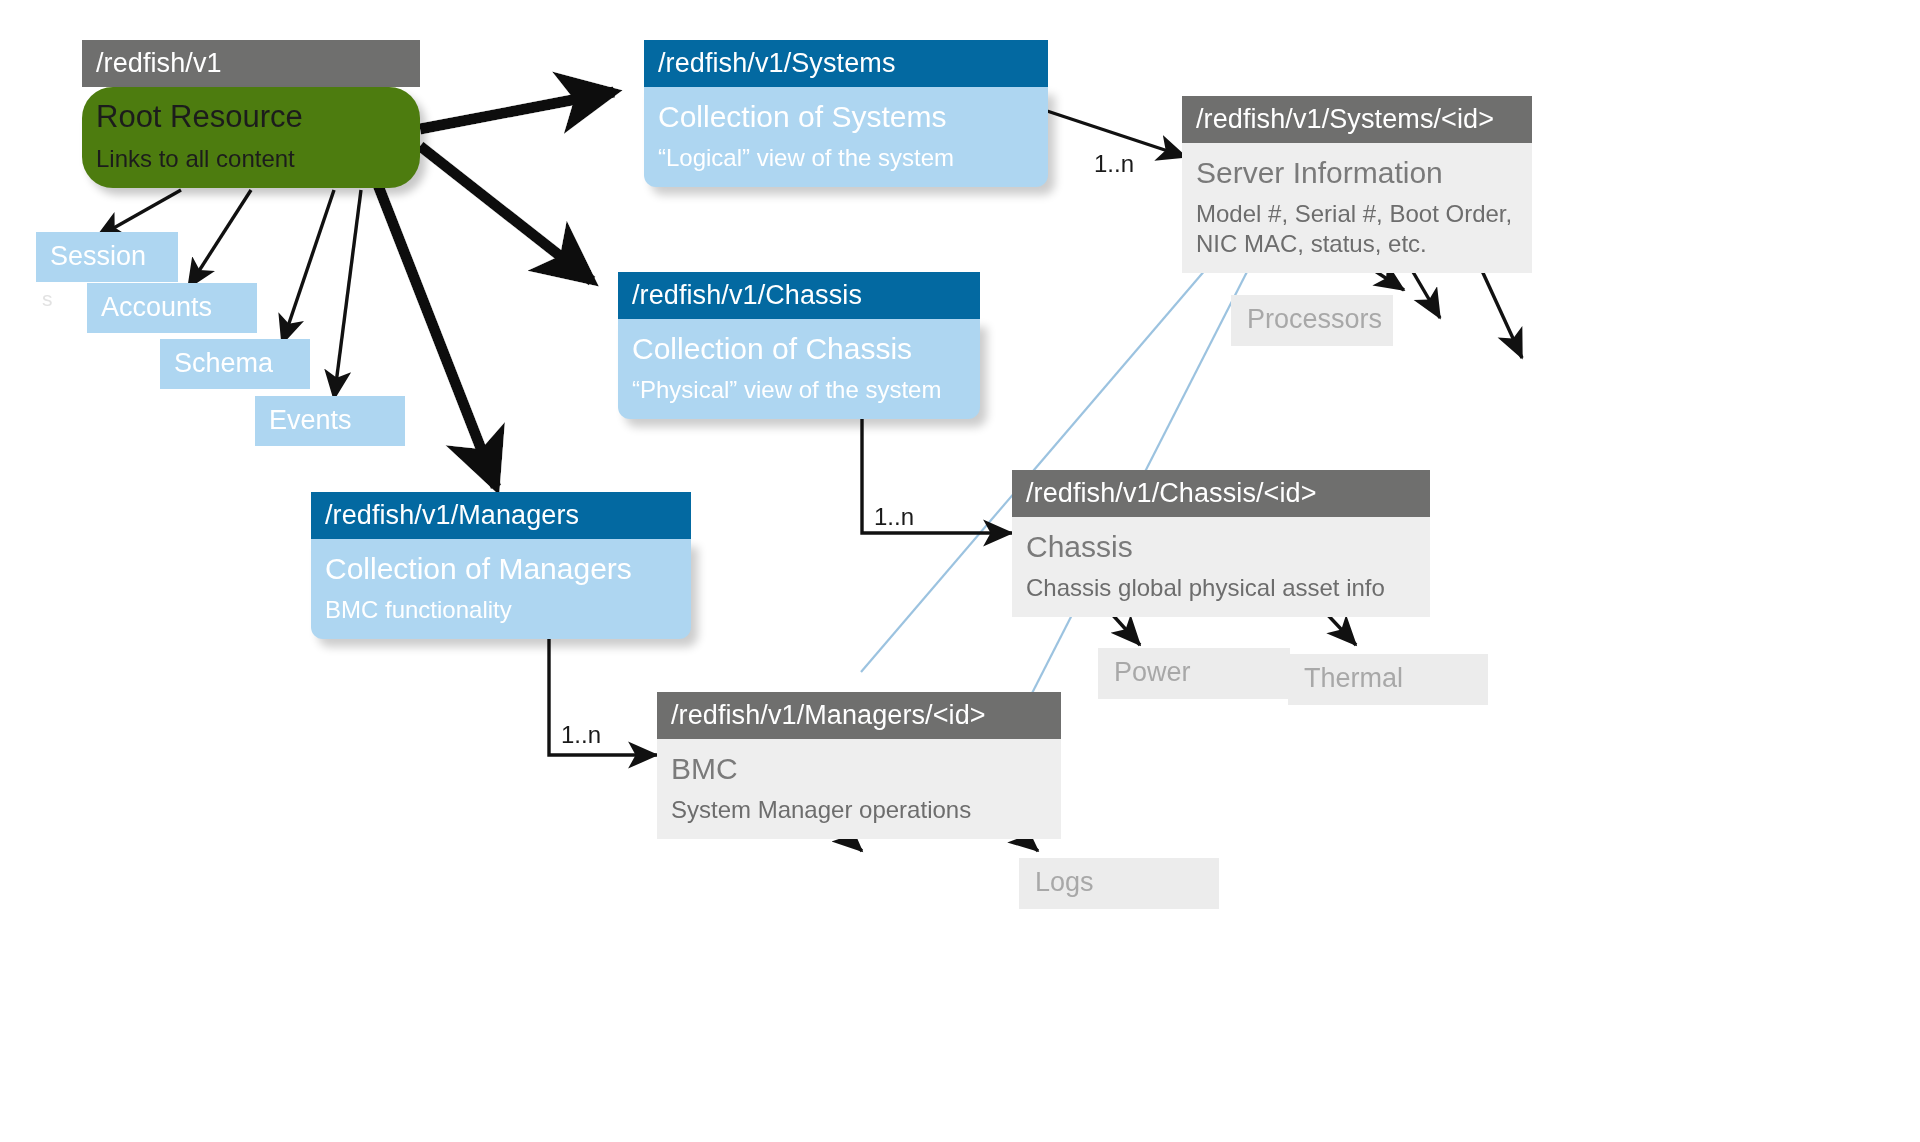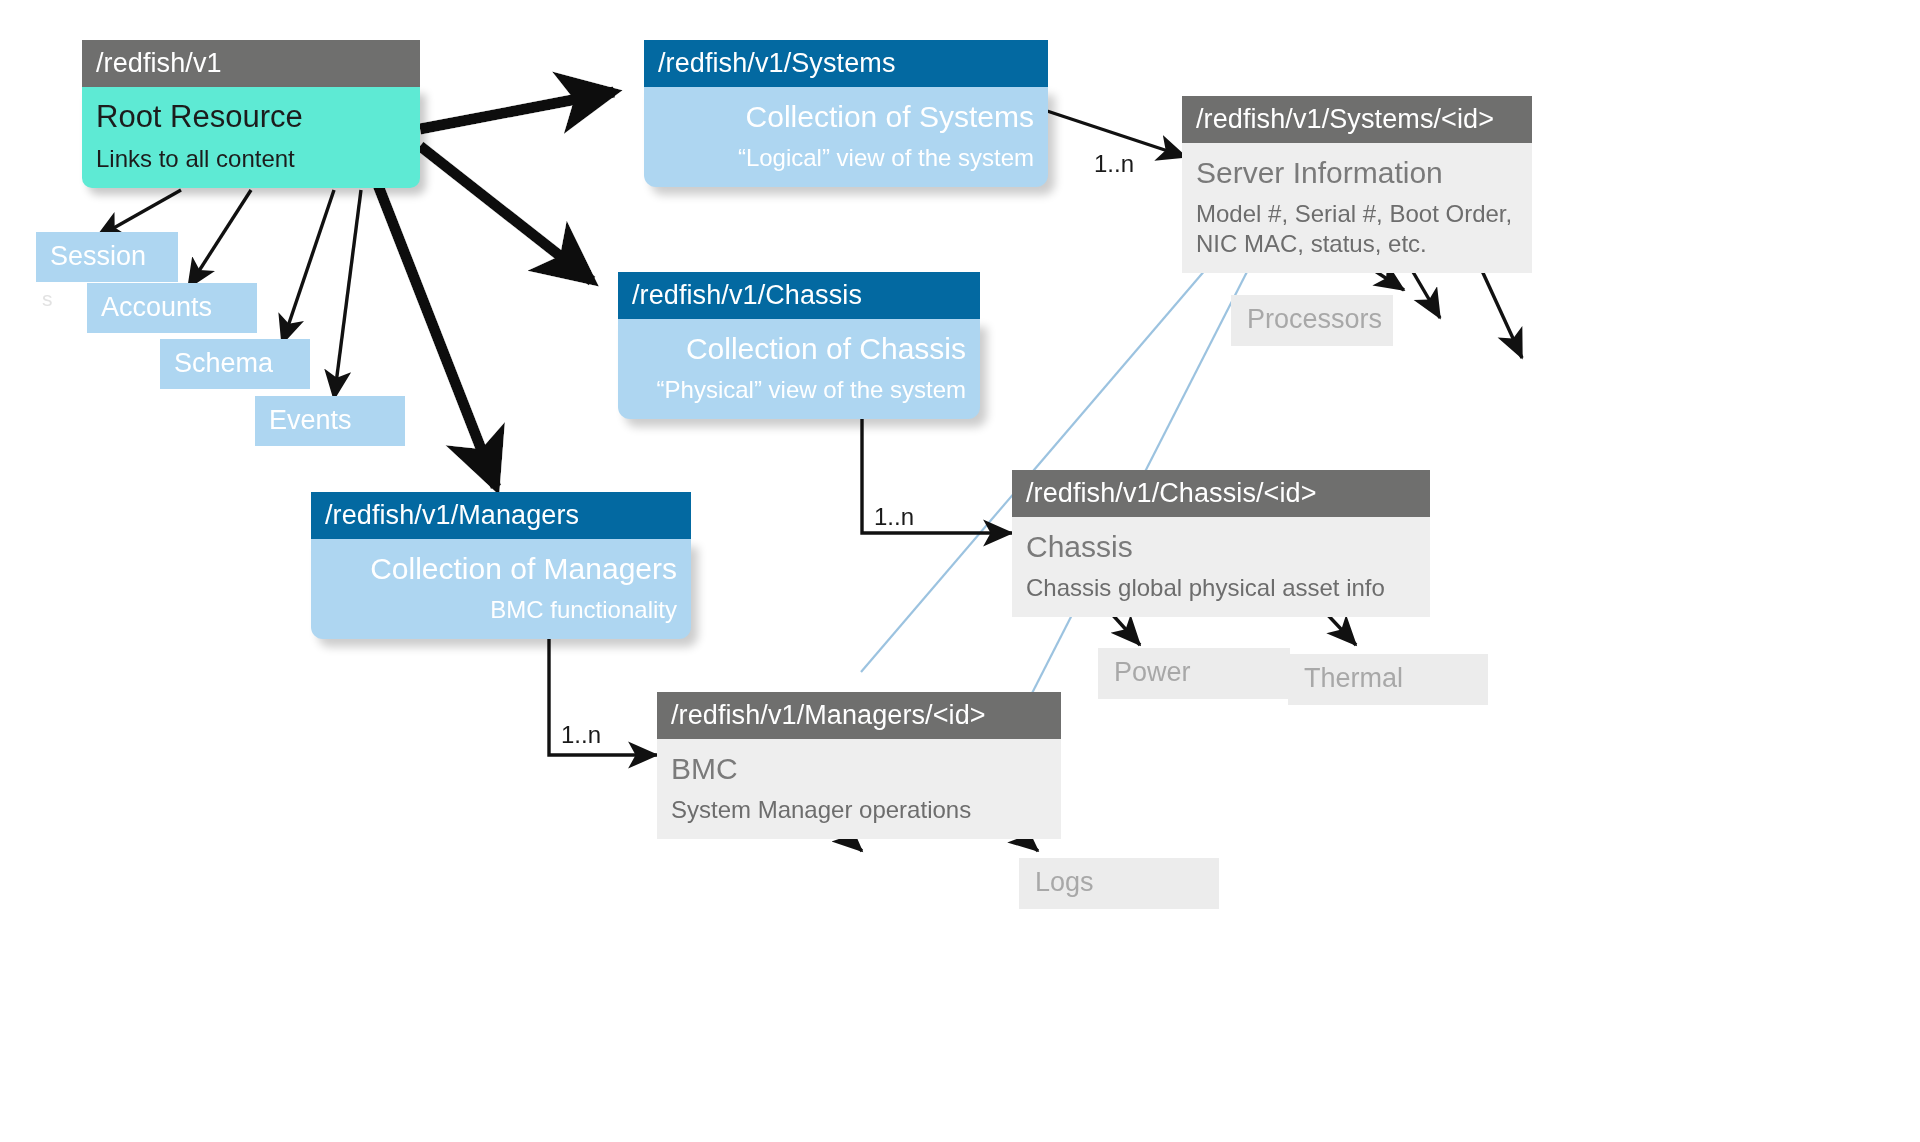--- a/index.html
+++ b/index.html
@@ -51,36 +51,36 @@
   }
   .node-sub {
     font-size: 24px;
     line-height: 1.25;
     padding-top: 4px;
   }
 
   
   .root-node .node-header { background: #6f6f6e; }
   .root-node .node-body {
-    background: #5eead4;
+    background: #4d7c0f;
     border-bottom-left-radius: 10px;
     border-bottom-right-radius: 10px;
     box-shadow: 6px 7px 9px rgba(0,0,0,0.22);
+    border-radius: 31px;
   }
   .root-node .node-title { color: #1c1c1c; font-size: 31px; }
   .root-node .node-sub { color: #1c1c1c; }
 
   
   .coll-node .node-header { background: #0369a1; }
   .coll-node .node-body {
     background: #aed6f1;
     border-bottom-left-radius: 12px;
     border-bottom-right-radius: 12px;
     box-shadow: 7px 8px 10px rgba(0,0,0,0.20);
-    text-align: right;
   }
   .coll-node .node-title { color: #ffffff; }
   .coll-node .node-sub { color: #ffffff; }
 
   
   .inst-node .node-header { background: #6f6f6e; }
   .inst-node .node-body { background: #eeeeee; }
   .inst-node .node-title { color: #7a7a7a; }
   .inst-node .node-sub { color: #6d6d6d; }
 

